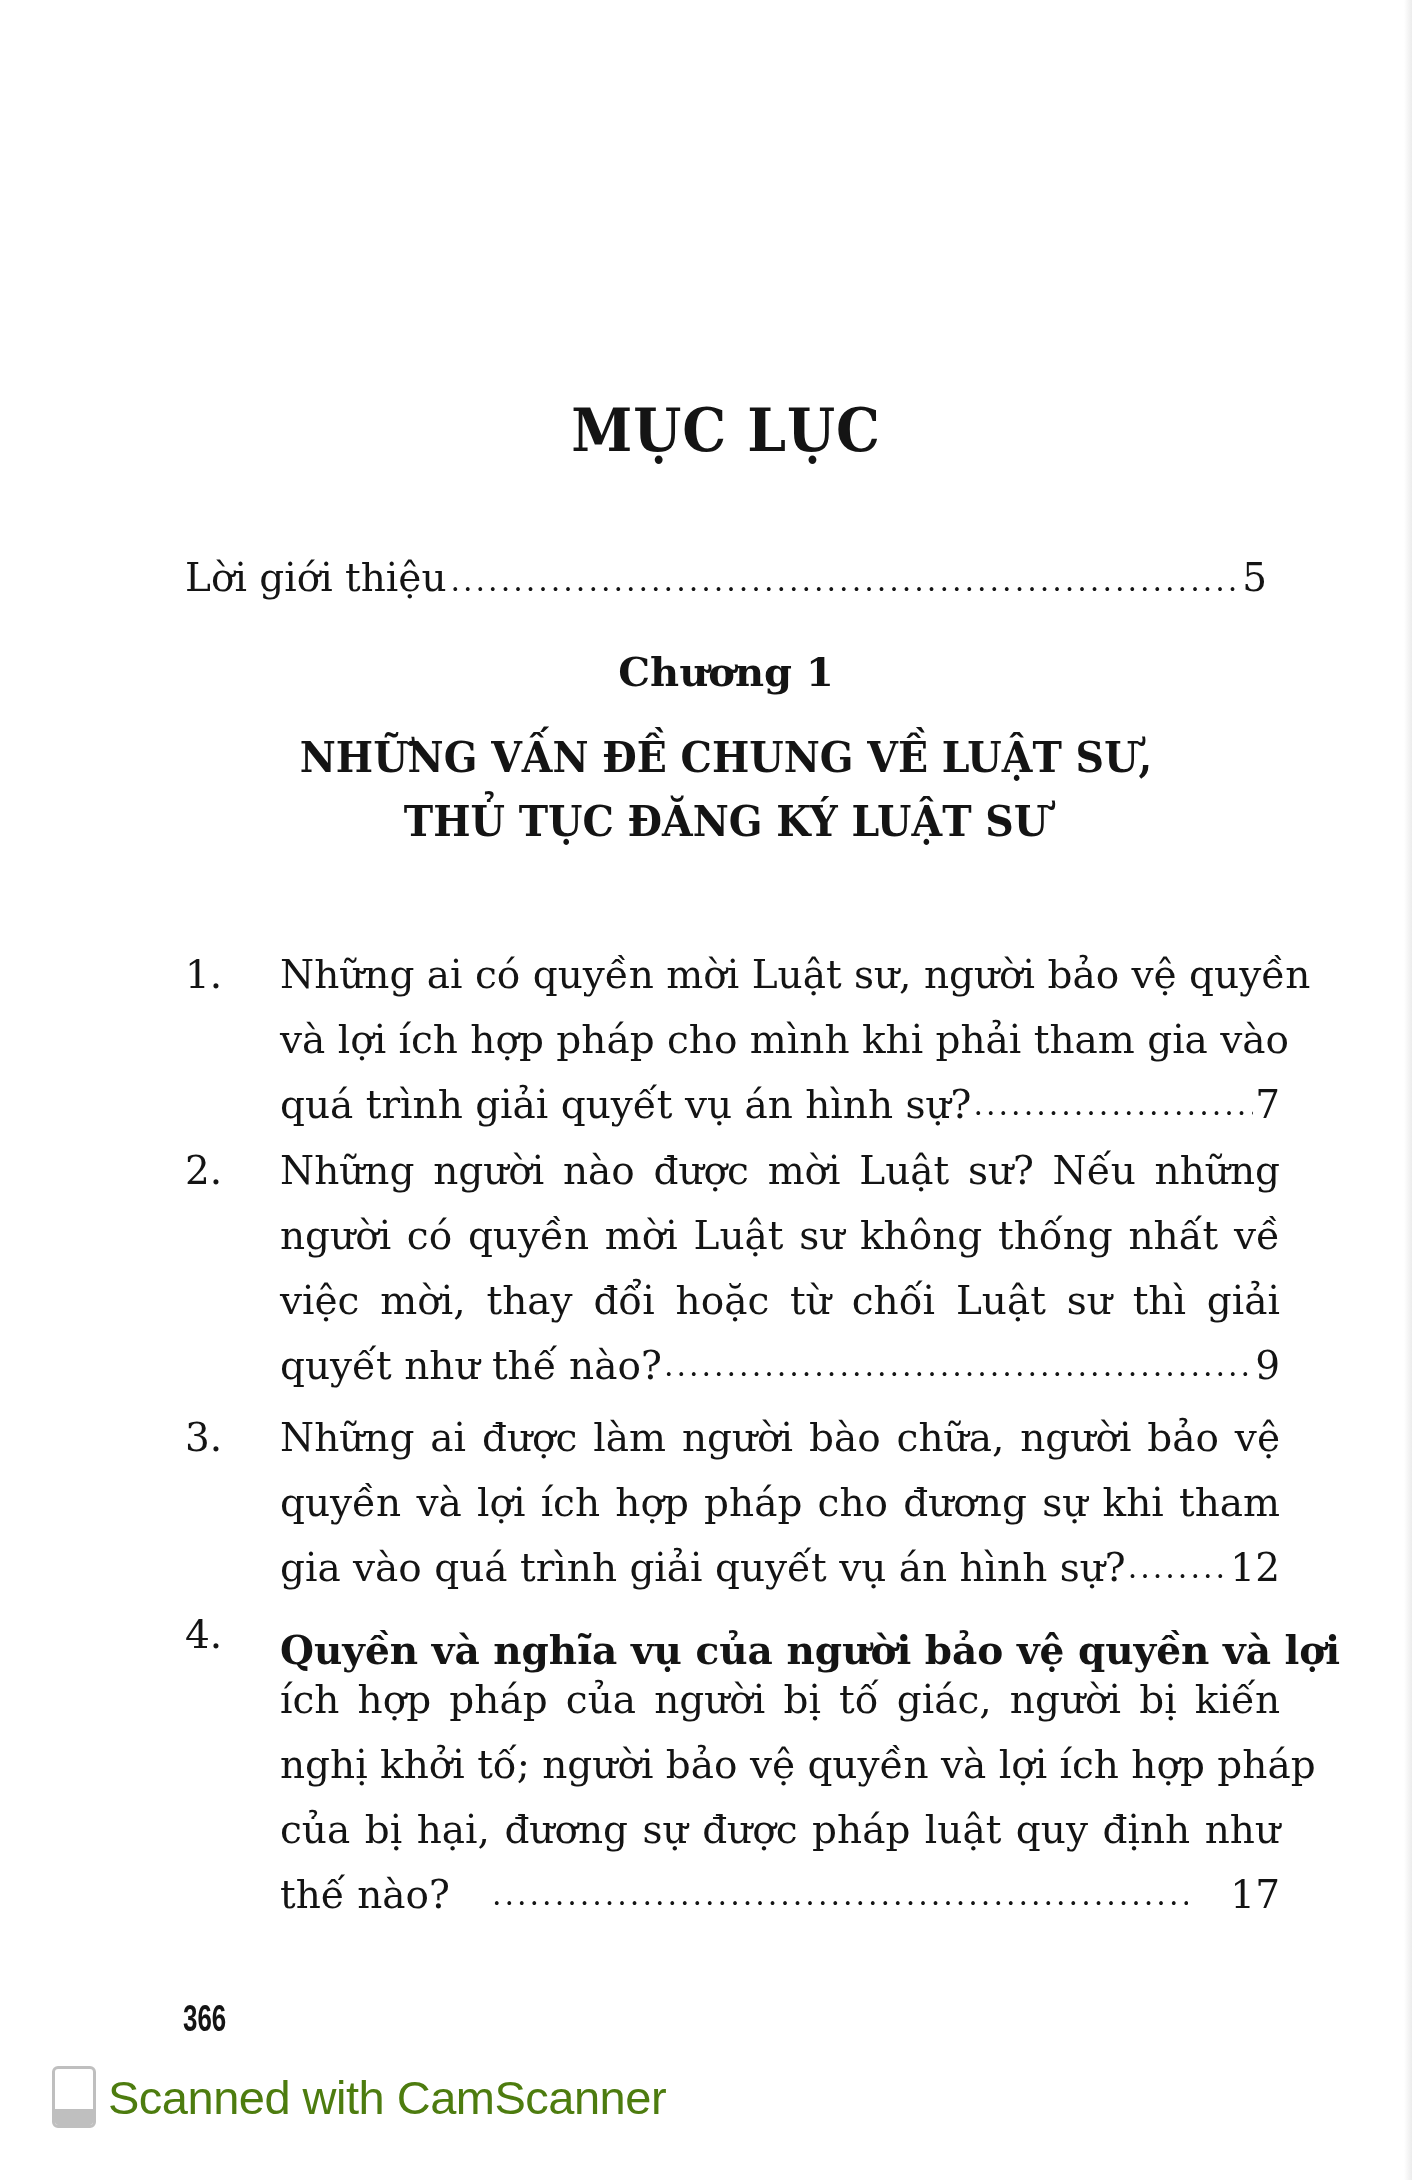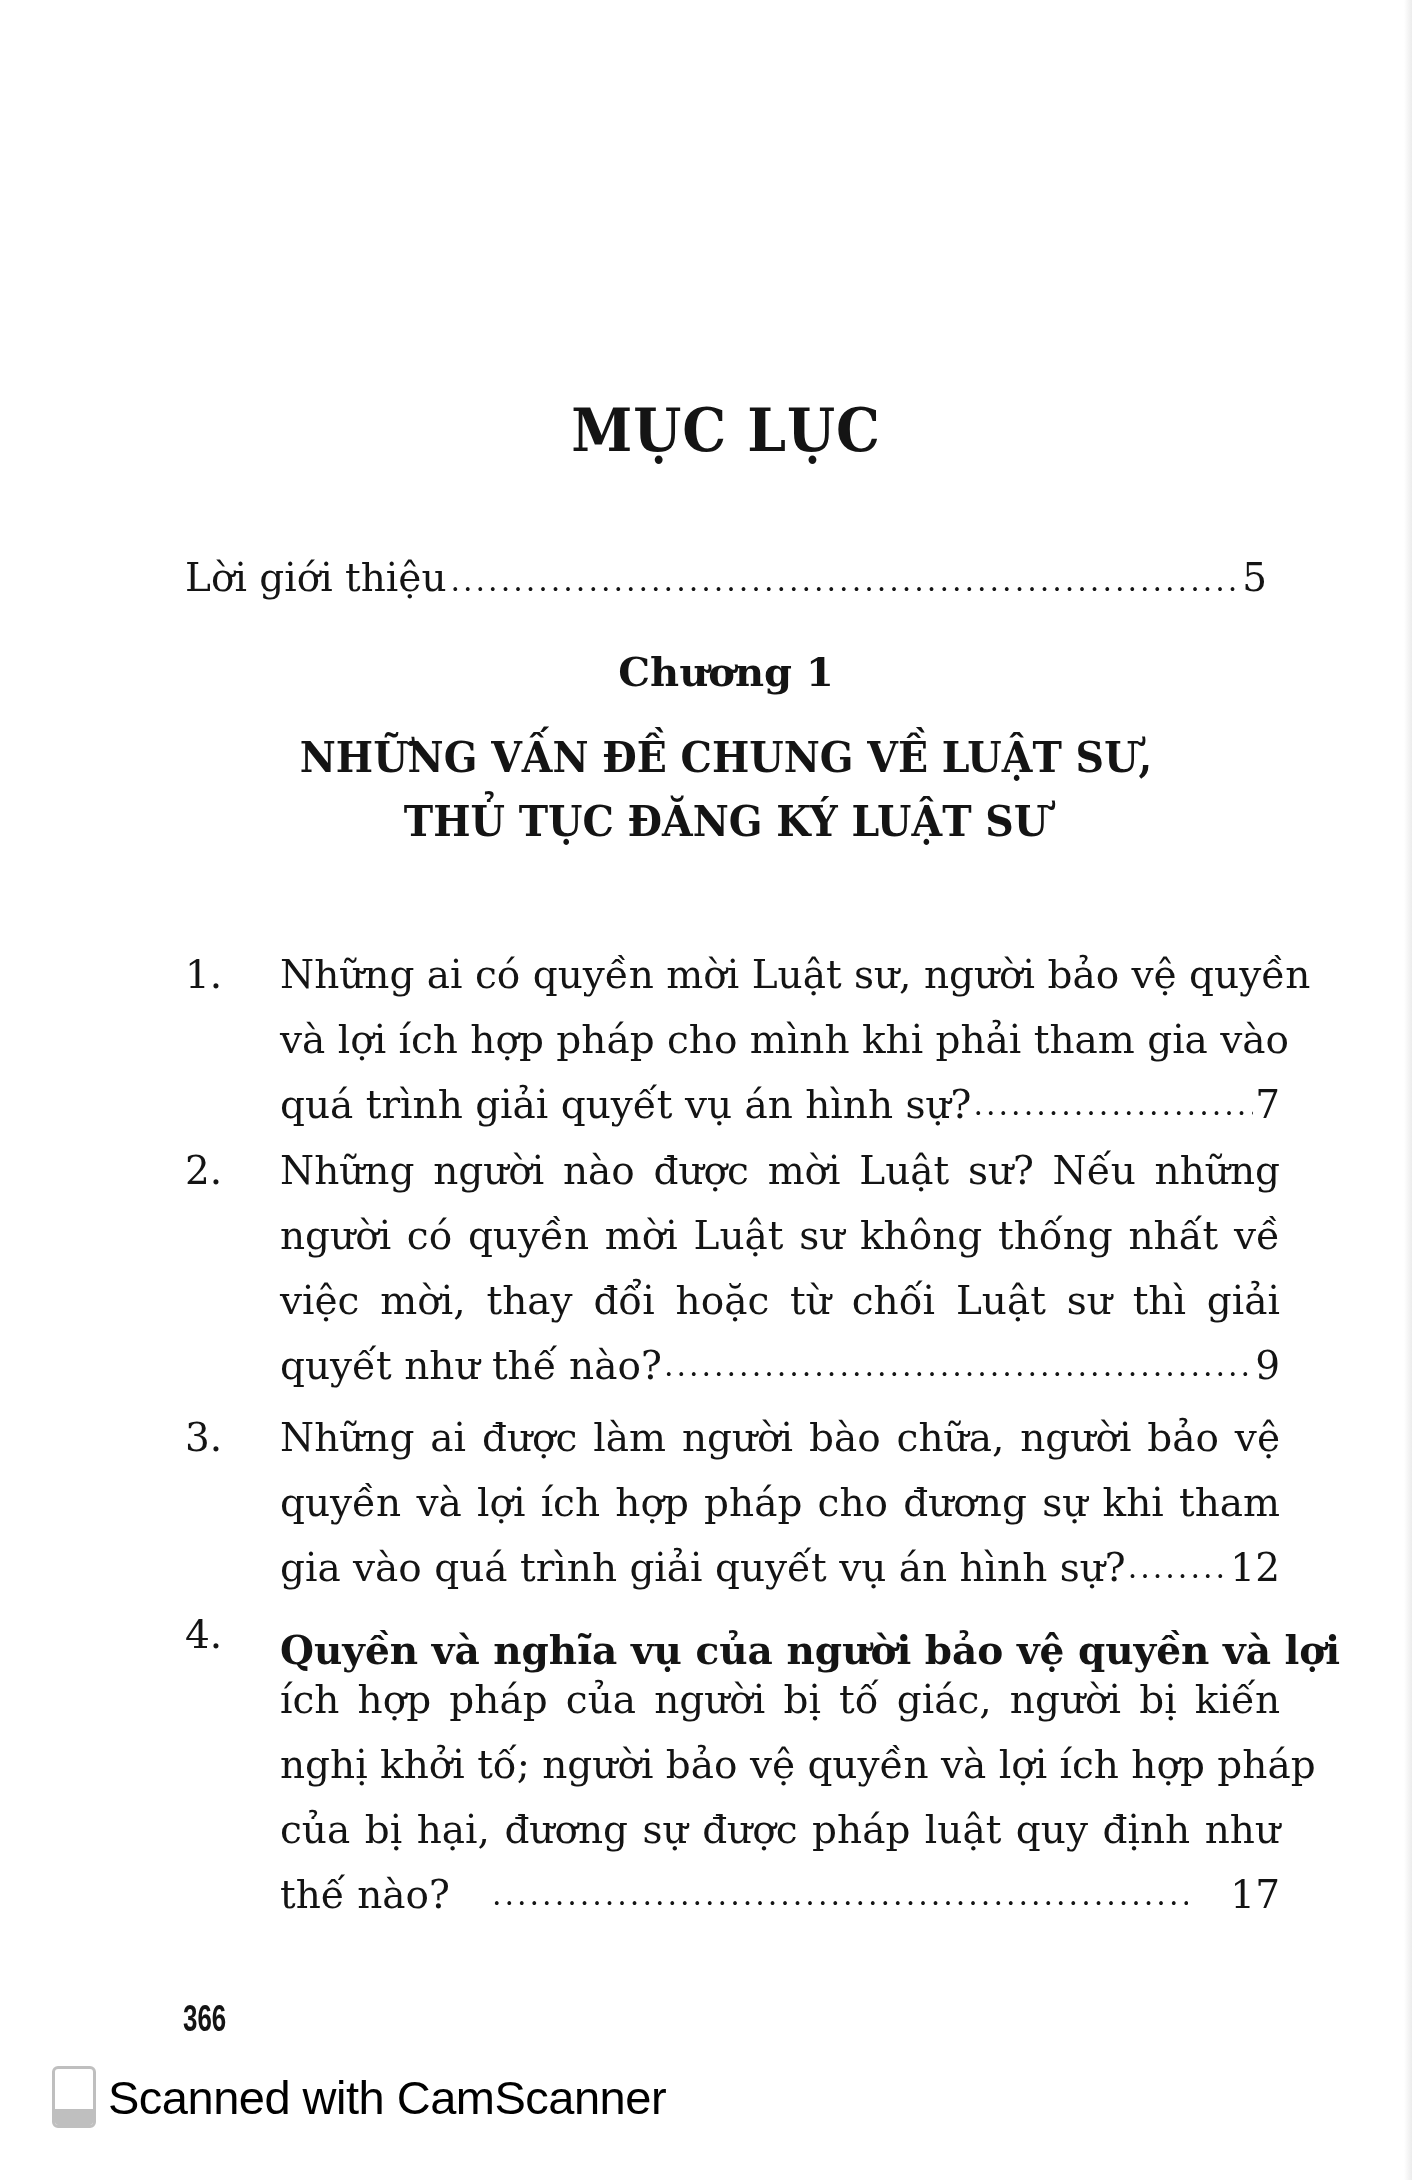--- a/index.html
+++ b/index.html
@@ -75,21 +75,21 @@
     }
     .cs-logo .cs-text {
       position: absolute; top: 2px; left: 0; width: 100%; text-align: center;
       font-family: "Liberation Sans", sans-serif; font-weight: bold; font-size: 19px; color: #bdbdbd; padding-left: 37px;
     }
     .cs-logo .cs-bar {
       position: absolute; left: 0; bottom: 0; width: 100%; height: 16px; background: #bfbfbf;
     }
     .wm-text {
       margin-left: 12px; font-family: "Liberation Sans", sans-serif;
-      font-size: 47px; color: #000000; letter-spacing: -0.5px;
+      font-size: 47px; color: #4d7c0f; letter-spacing: -0.5px;
     }
   </style>
 </head>
 <body>
 
 <div class="page">
   <div class="edge-shadow"></div>
 
   <div class="title">MỤC LỤC</div>
 

